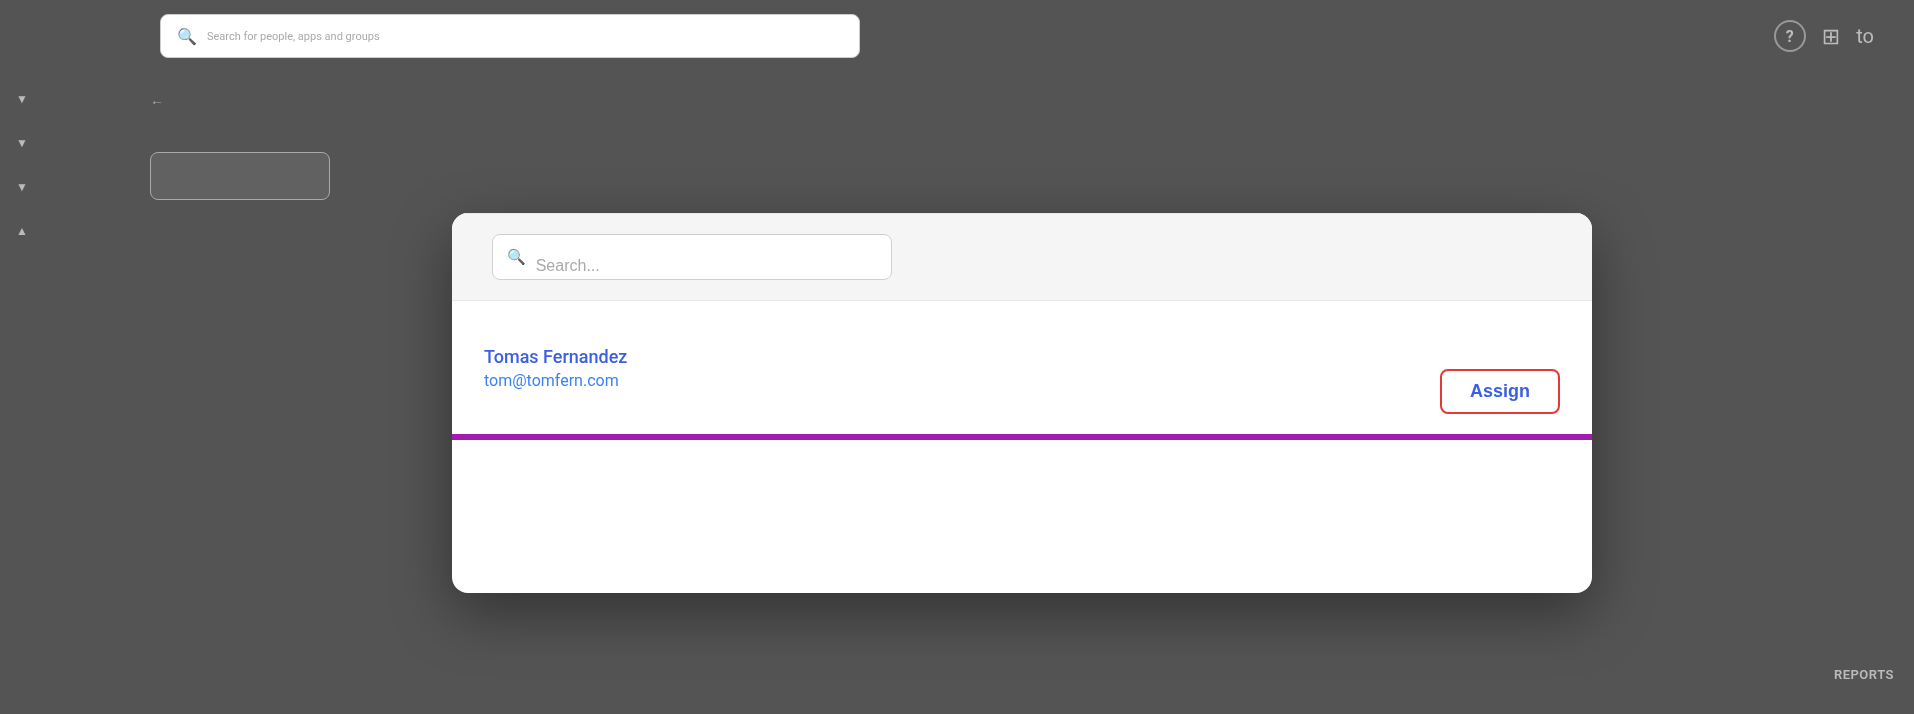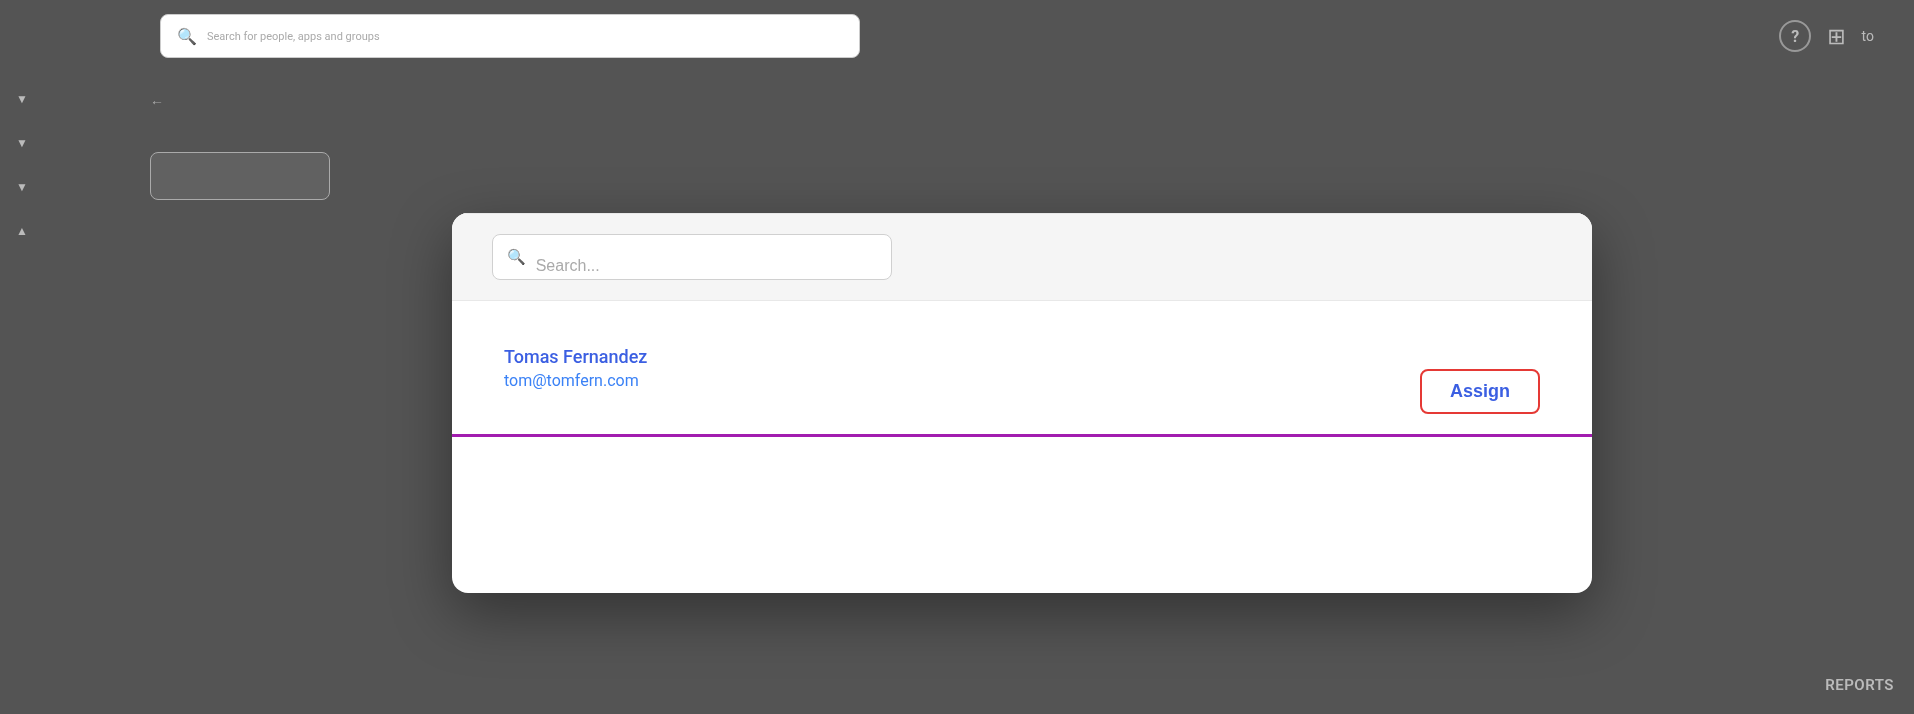--- a/index.html
+++ b/index.html
@@ -73,21 +73,21 @@
       font-weight: bold;
     }
 
     .grid-icon {
       color: #bbb;
       font-size: 22px;
     }
 
     .top-bar-label {
       color: #bbb;
-      font-size: 14px;
+      font-size: 20px;
     }
 
     
     .content-area {
       flex: 1;
       display: flex;
       position: relative;
     }
 
     
@@ -124,24 +124,24 @@
       align-items: center;
       gap: 6px;
       color: #aaa;
       font-size: 14px;
       margin-bottom: 16px;
     }
 
     
     .reports-label {
       position: absolute;
-      bottom: 20px;
+      bottom: 32px;
       right: 20px;
       color: #bbb;
-      font-size: 15px;
+      font-size: 13px;
       font-weight: 600;
       letter-spacing: 0.5px;
     }
 
     
     .dialog-backdrop {
       position: absolute;
       inset: 0;
       display: flex;
       align-items: center;
@@ -231,22 +231,22 @@
 
     
     .dialog-people-list {
       padding: 0;
     }
 
     .person-row {
       display: flex;
       align-items: center;
       justify-content: space-between;
-      padding: 20px 52px;
-      border-bottom: 3px solid #a21caf;
+      padding: 20px 32px;
+      border-bottom: 6px solid #a21caf;
     }
 
     .person-info {
       display: flex;
       flex-direction: column;
       gap: 4px;
     }
 
     .person-name {
       font-size: 18px;

